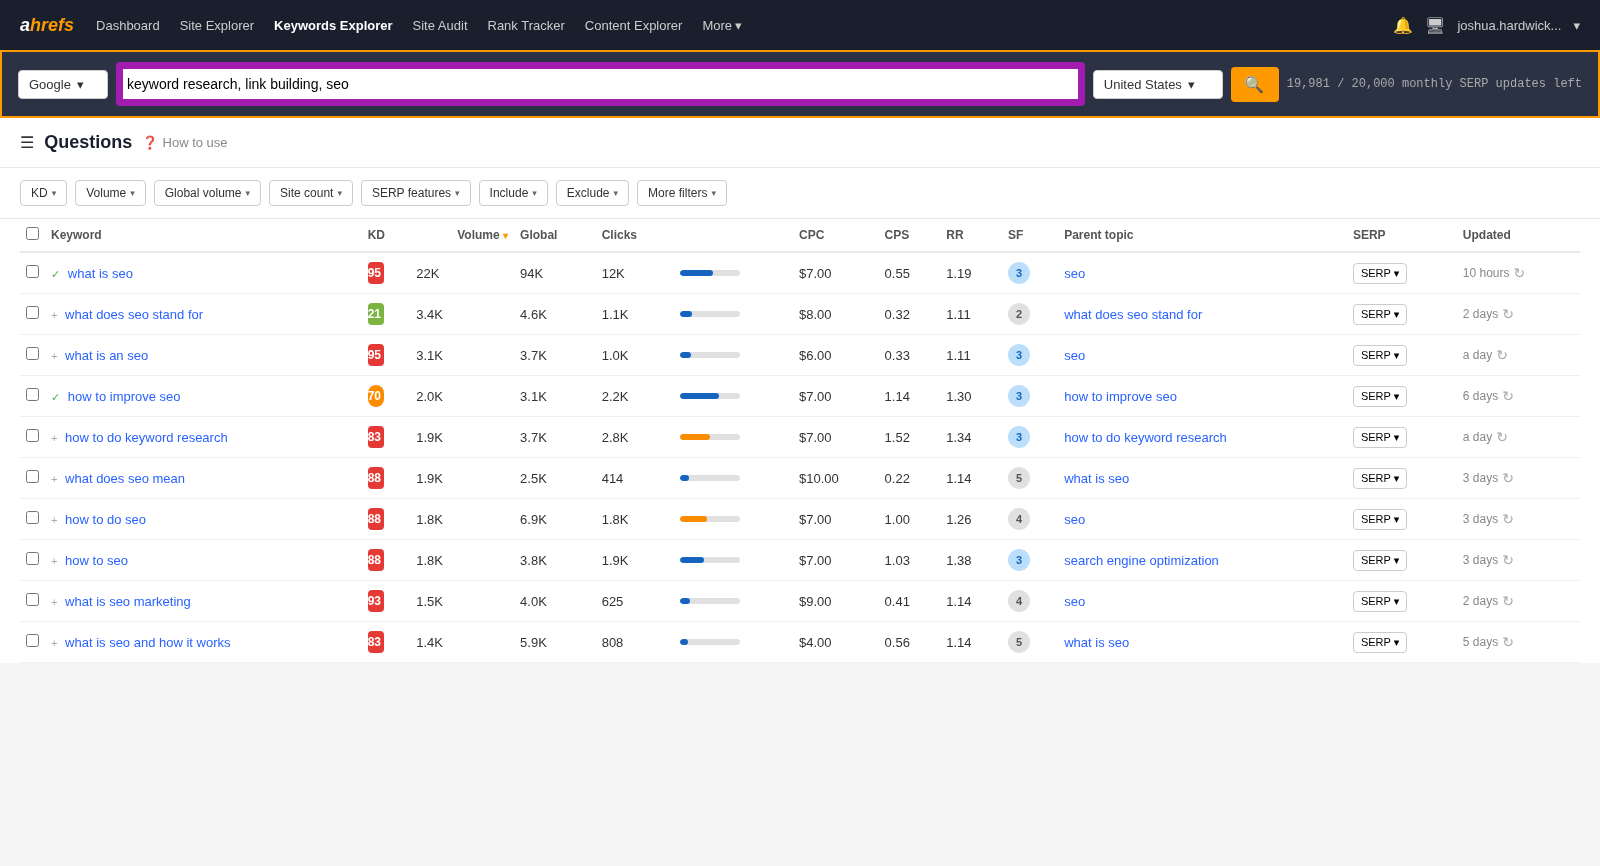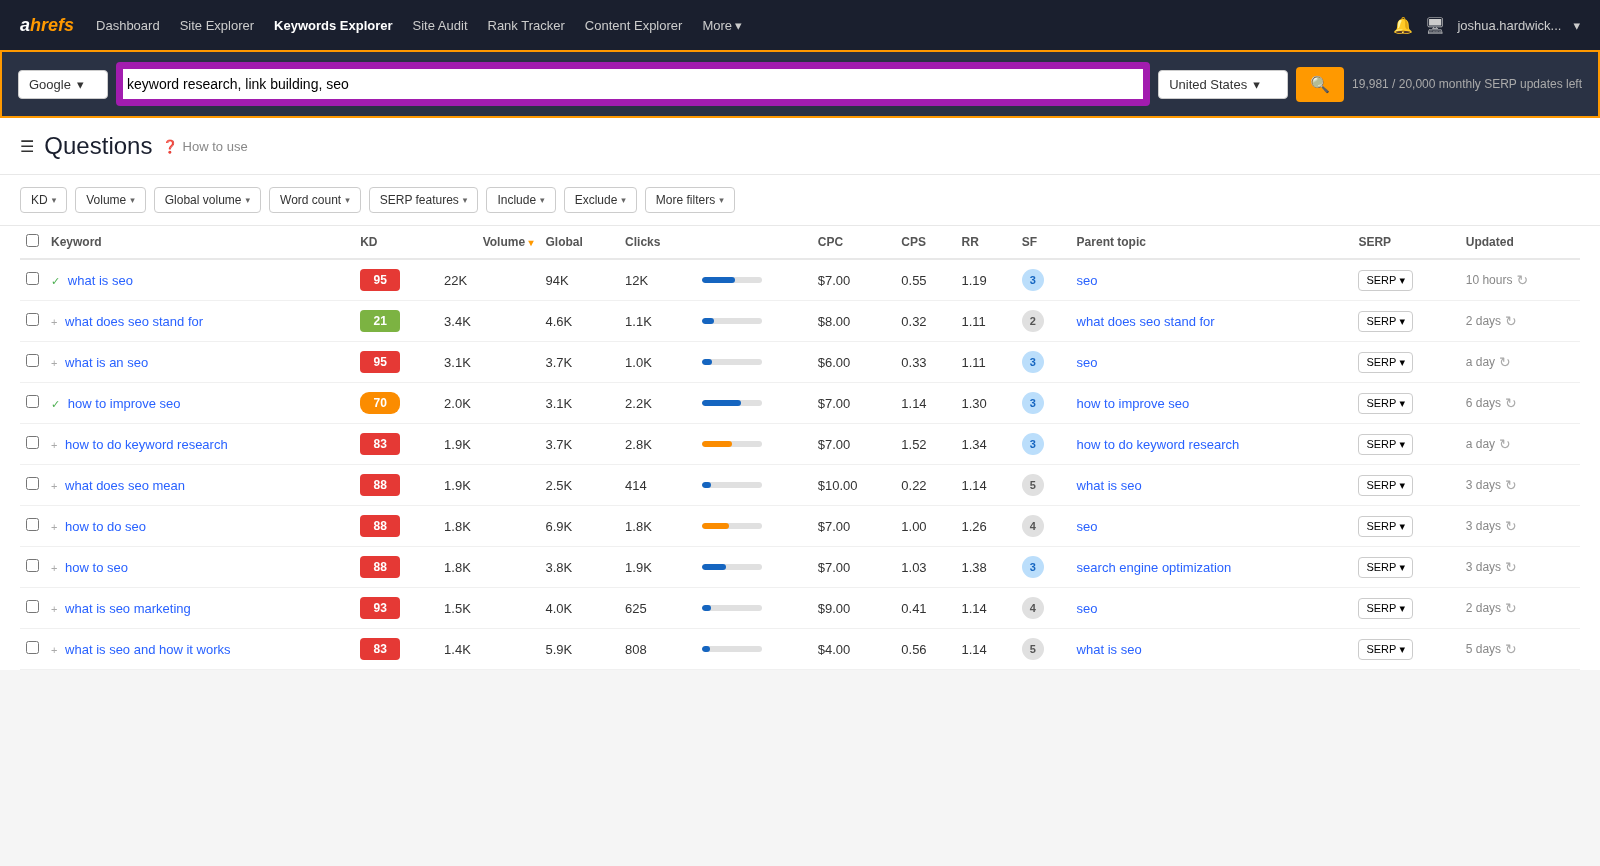--- a/index.html
+++ b/index.html
@@ -84,39 +84,40 @@
       padding: 8px 14px;
       cursor: pointer;
       color: #fff;
       font-size: 16px;
     }
     .search-right-info {
       margin-left: auto;
       color: #aaa;
       font-size: 12px;
       white-space: nowrap;
+      font-family: Liberation Mono, monospace;
     }
 
     
     .page-content {
       background: #fff;
       margin: 0;
       padding: 0;
     }
 
     
     .section-header {
       display: flex;
       align-items: center;
       padding: 14px 20px;
       border-bottom: 1px solid #e8e8e8;
       gap: 10px;
     }
     .hamburger-icon { font-size: 16px; cursor: pointer; color: #333; }
-    .section-title { font-size: 24px; font-weight: 400; color: #1a1f2e; }
+    .section-title { font-size: 18px; font-weight: 700; color: #1a1f2e; }
     .how-to-use { color: #888; font-size: 13px; cursor: pointer; display: flex; align-items: center; gap: 4px; }
 
     
     .filters-row {
       display: flex;
       align-items: center;
       gap: 8px;
       padding: 12px 20px;
       border-bottom: 1px solid #e8e8e8;
       flex-wrap: wrap;
@@ -177,24 +178,23 @@
     .sort-arrow { font-size: 10px; color: #f90; }
     tbody tr { border-bottom: 1px solid #f0f0f0; }
     tbody td { padding: 9px 6px; vertical-align: middle; white-space: nowrap; }
 
     .checkbox-cell { width: 20px; }
 
     .keyword-link { color: #2962ff; text-decoration: none; font-size: 13px; }
 
     .kd-badge {
       display: inline-block;
-      width: 40px;
+      width: 16px;
       height: 22px;
       border-radius: 4px;
-      text-align: center;
       line-height: 22px;
       font-size: 12px;
       font-weight: 700;
       color: #fff;
     }
     .kd-red { background: #e53935; }
     .kd-orange { background: #fb8c00; border-radius: 9px; }
     .kd-green { background: #7cb342; }
     .bar-track {
       width: 60px;
@@ -298,21 +298,21 @@
     </button>
     <button class="filter-btn">
       <span>Volume</span>
       <span class="chevron">▾</span>
     </button>
     <button class="filter-btn">
       <span>Global volume</span>
       <span class="chevron">▾</span>
     </button>
     <button class="filter-btn">
-      <span>Word count</span>
+      <span>Site count</span>
       <span class="chevron">▾</span>
     </button>
     <button class="filter-btn">
       <span>SERP features</span>
       <span class="chevron">▾</span>
     </button>
     <button class="filter-btn">
       <span>Include</span>
       <span class="chevron">▾</span>
     </button>

